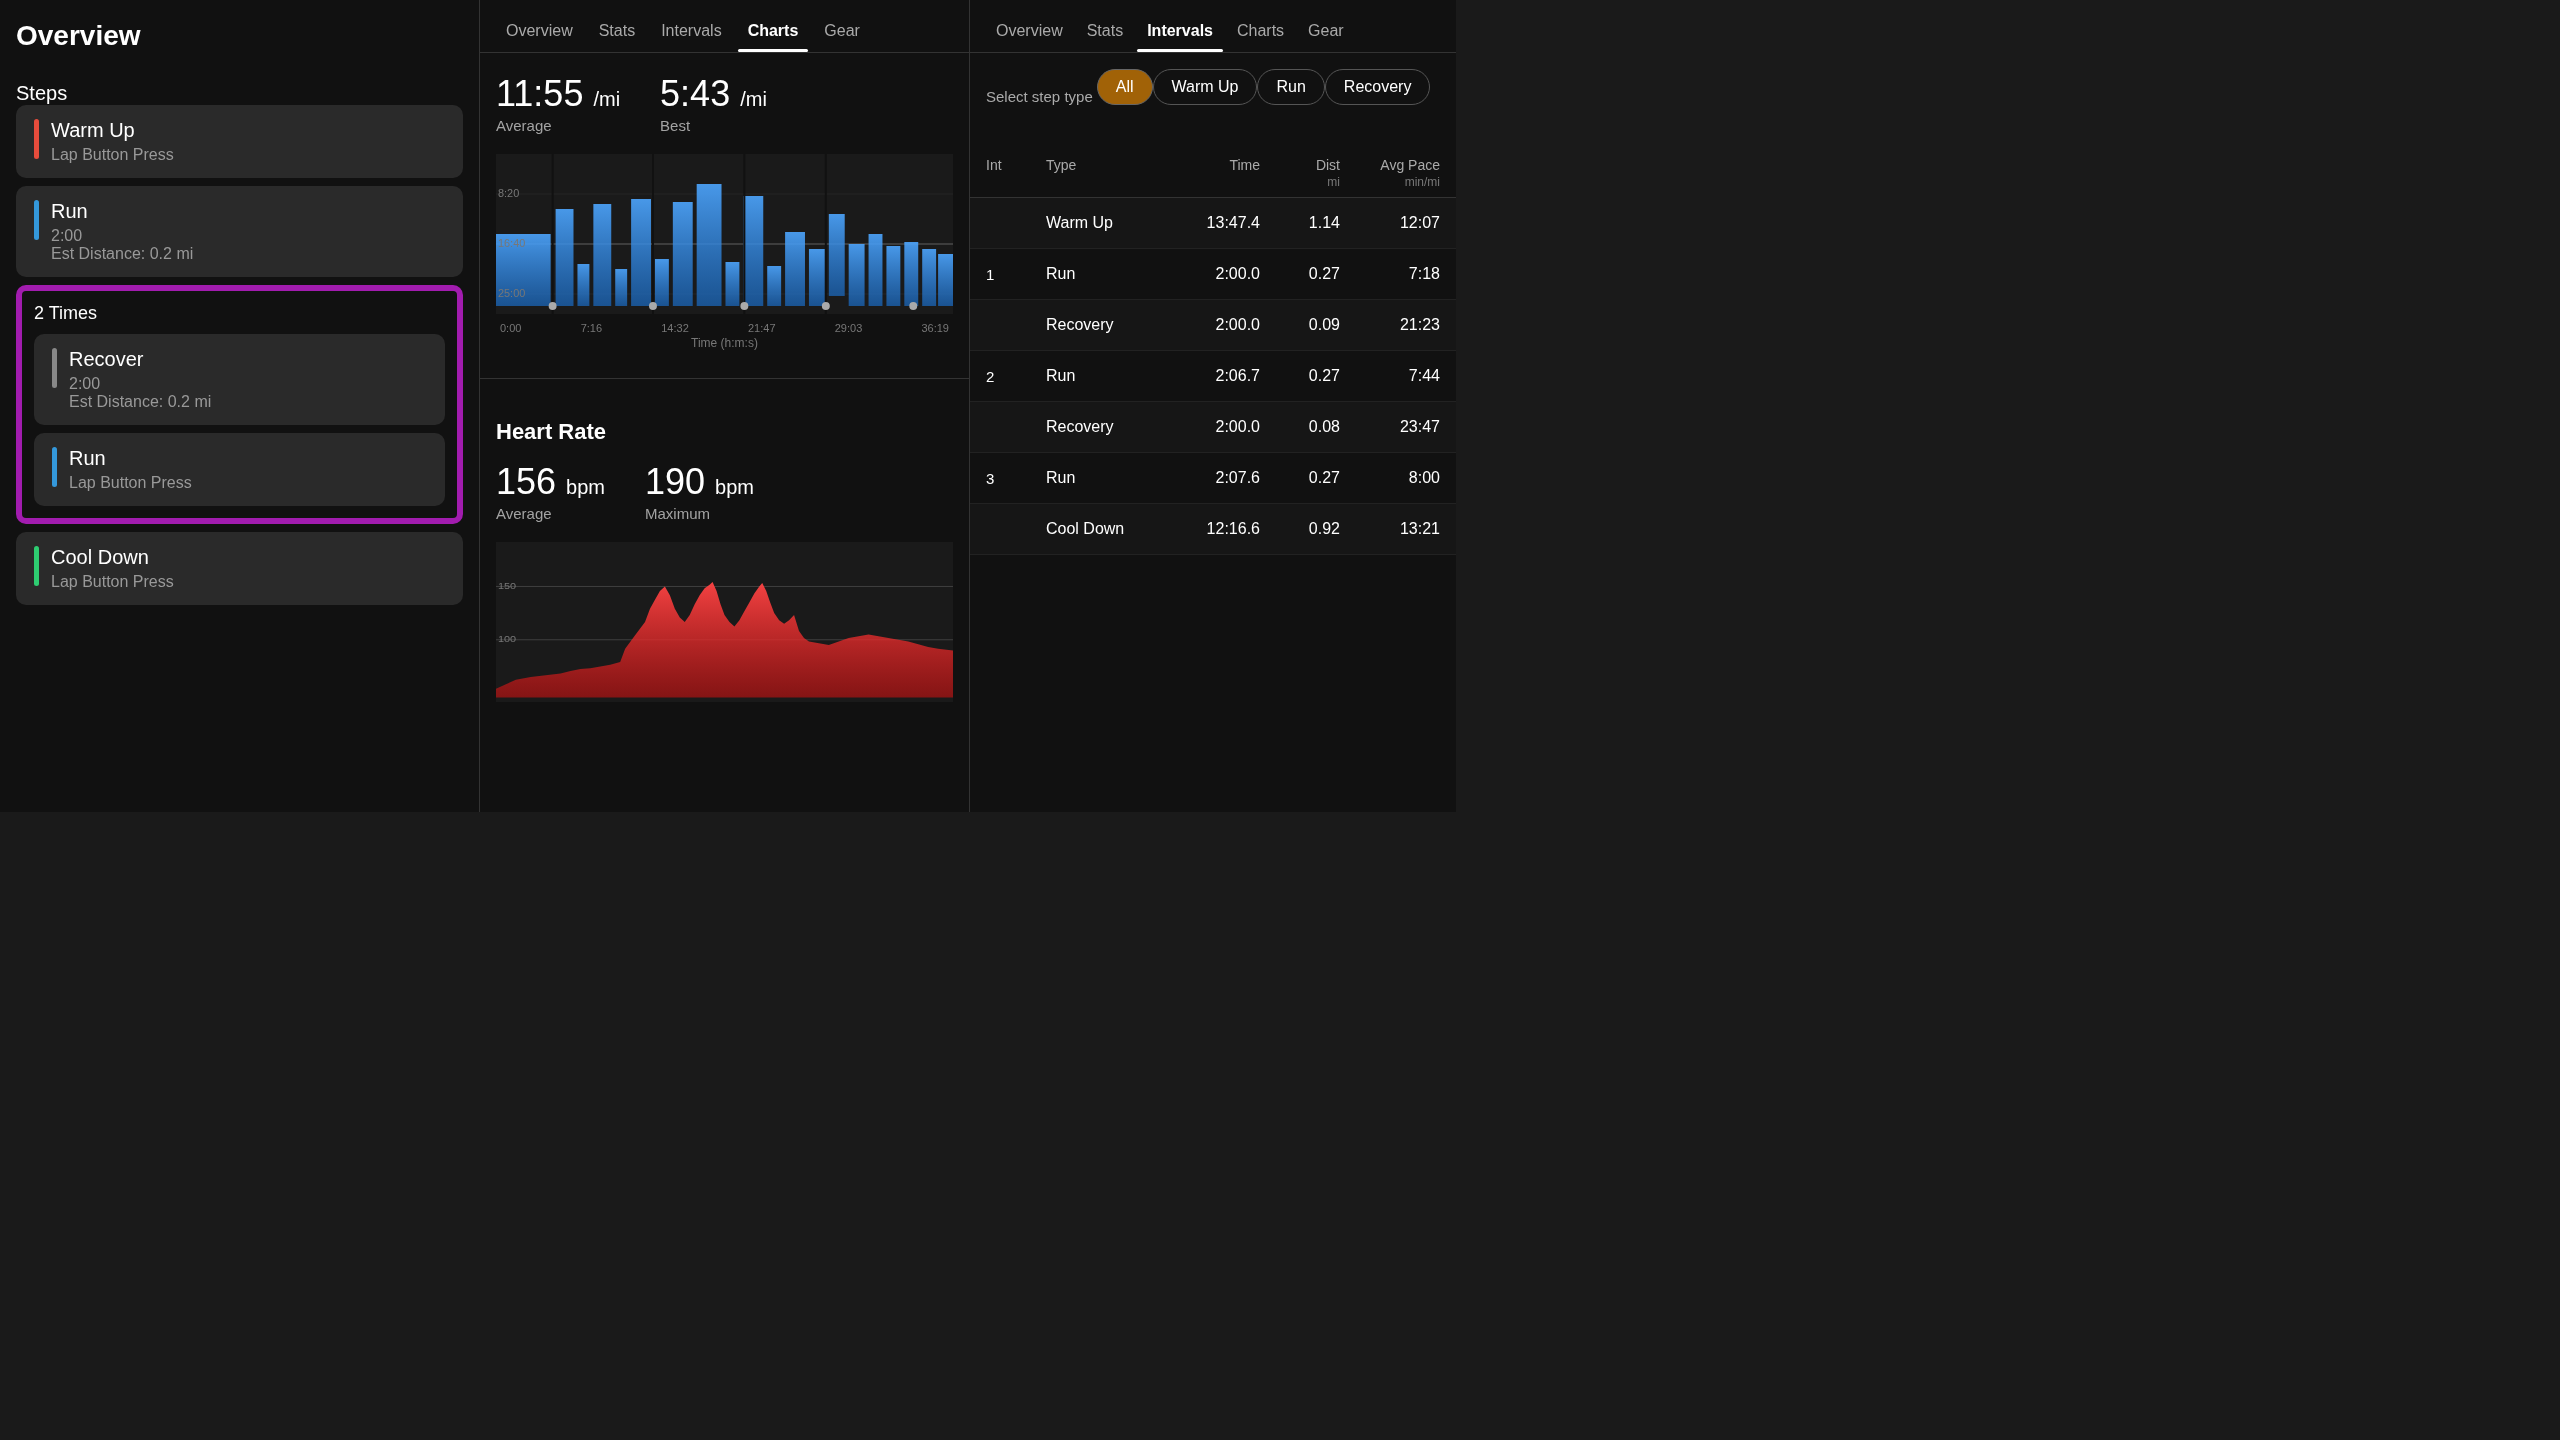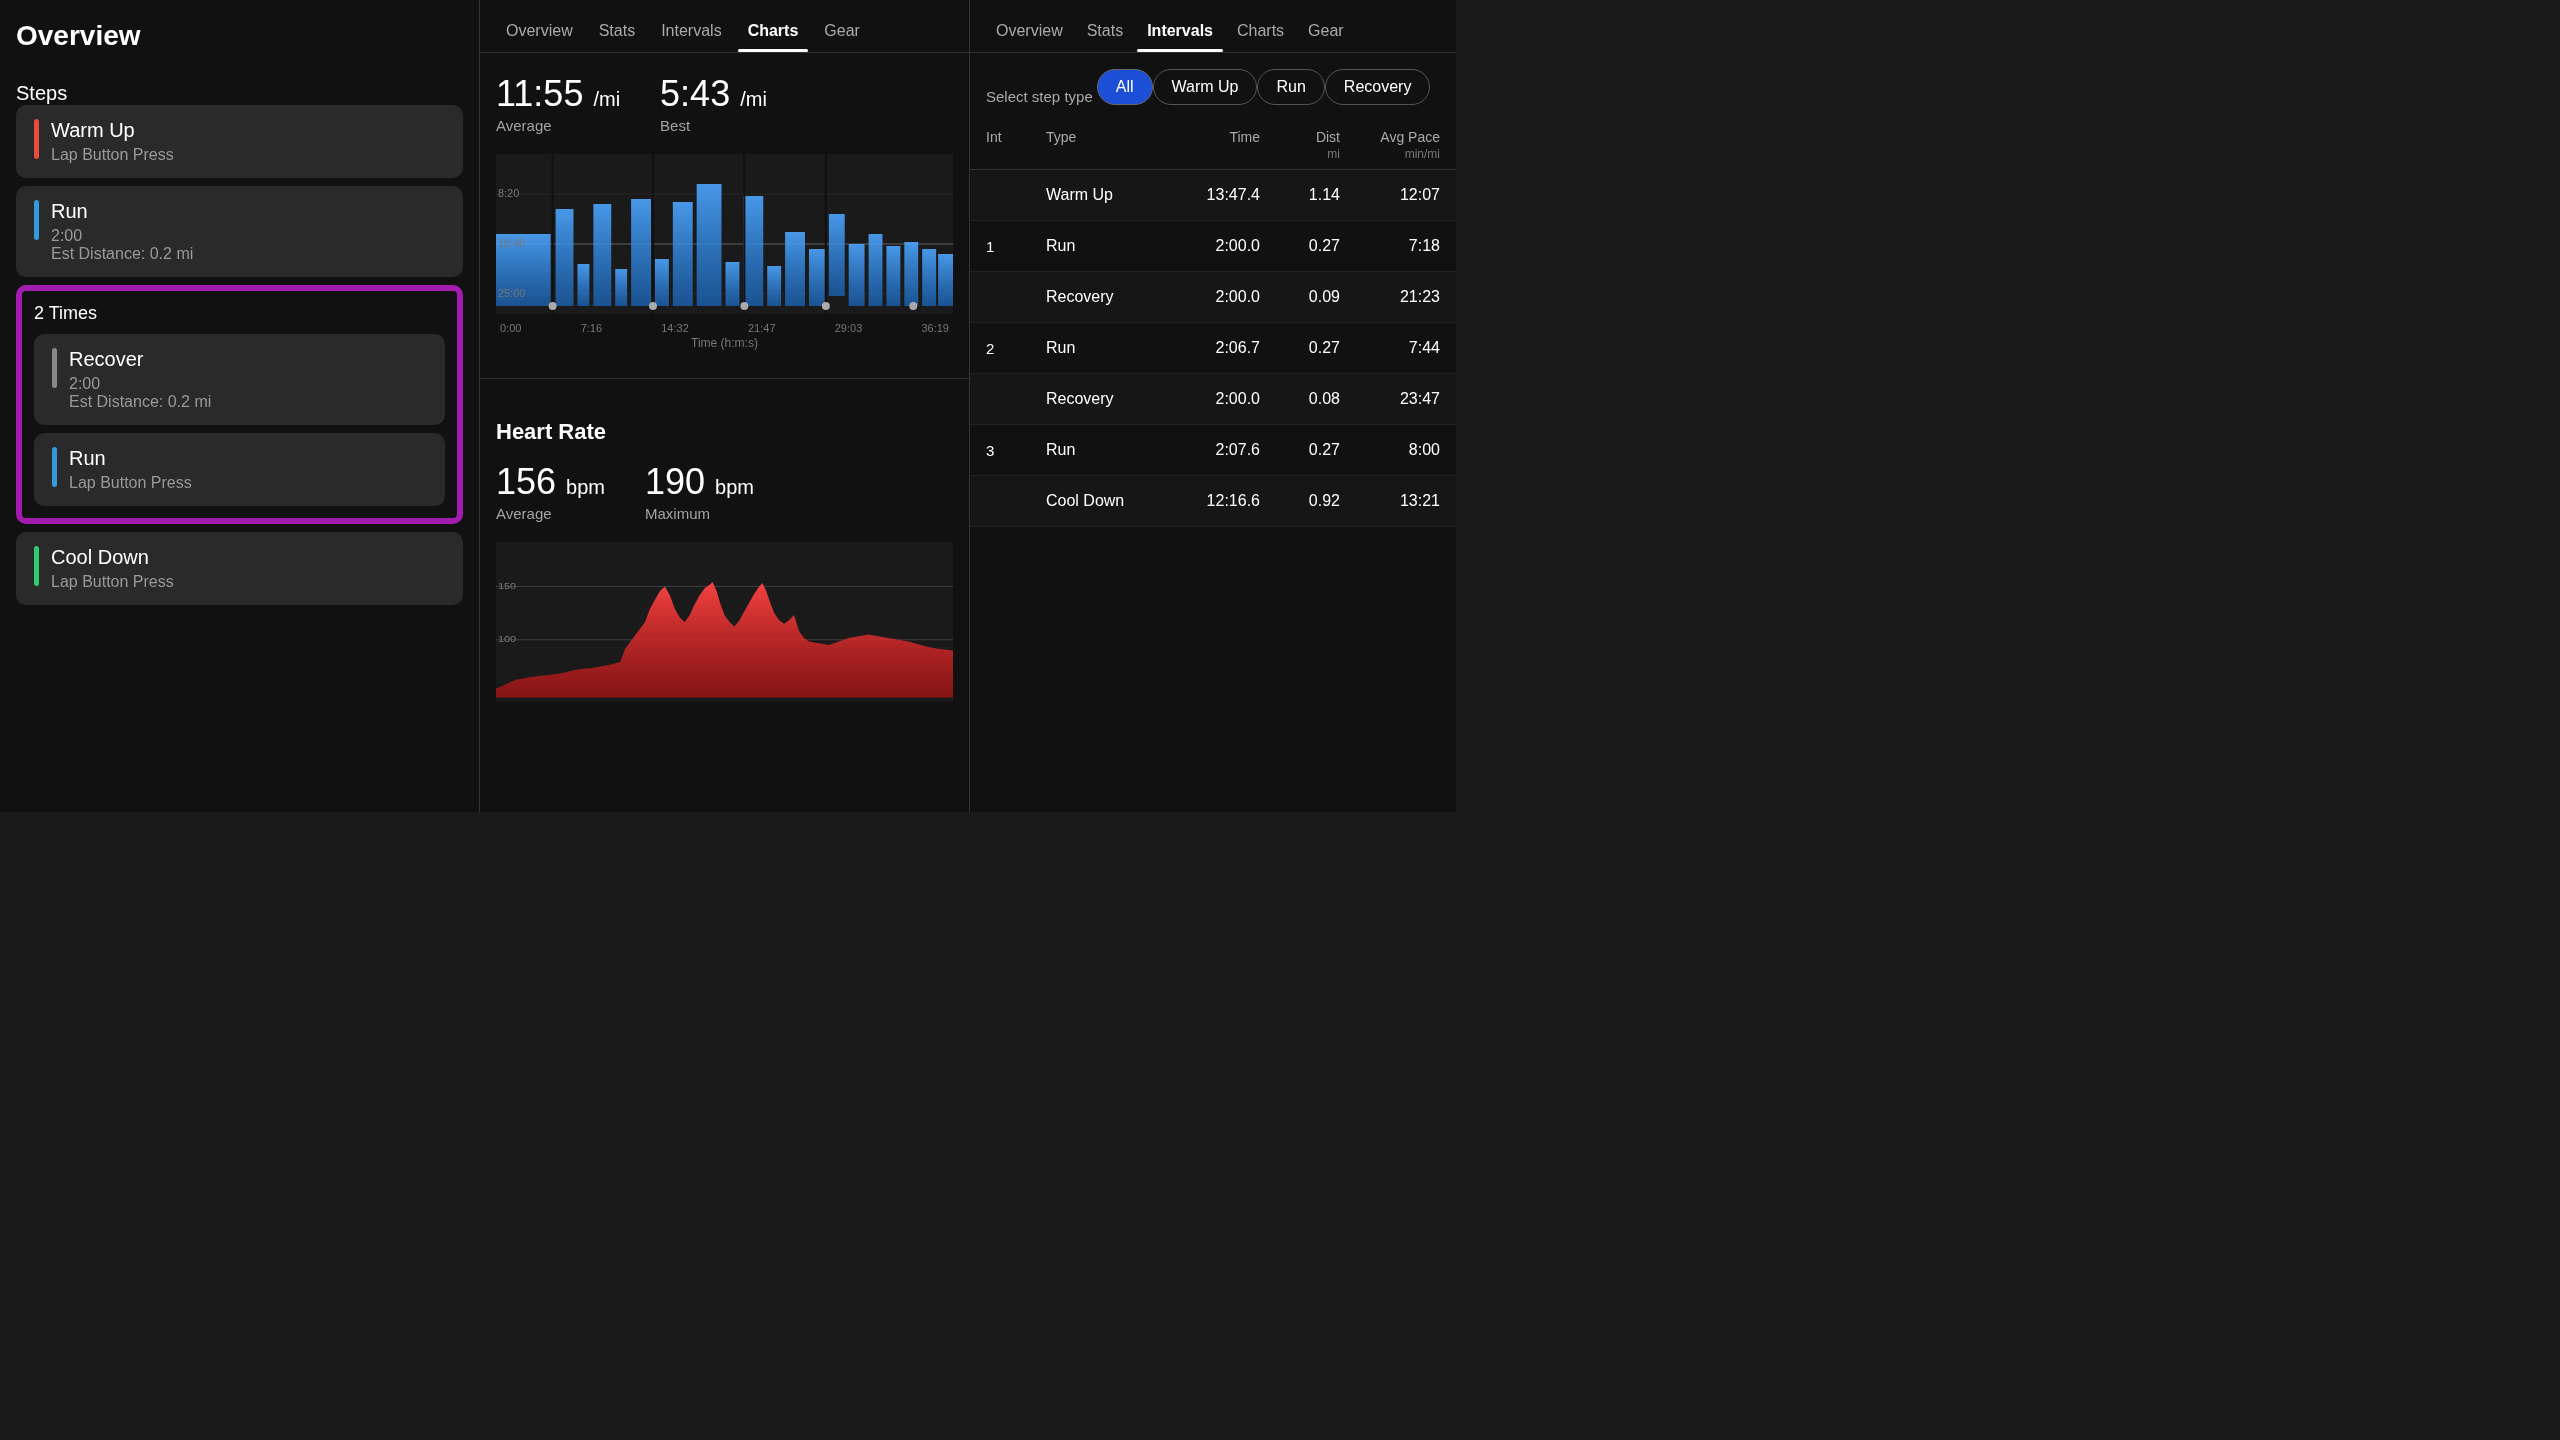--- a/index.html
+++ b/index.html
@@ -196,33 +196,34 @@
       padding: 8px 18px;
       font-size: 16px;
       font-weight: 500;
       cursor: pointer;
       border: 1.5px solid #555;
       background: transparent;
       color: #fff;
     }
 
     .filter-pill.active {
-      background: #1d4ed8;
+      background: #a16207;
       border-color: #666;
     }
 
     .intervals-table {
       width: 100%;
     }
 
     .table-header {
       display: grid;
       grid-template-columns: 60px 1fr 120px 80px 100px;
       padding: 8px 16px;
       border-bottom: 1px solid #333;
+      margin-top: 28px;
     }
 
     .th {
       color: #aaa;
       font-size: 14px;
       font-weight: 500;
     }
 
     .th.right { text-align: right; }
     .th.sub { font-size: 12px; color: #777; }

